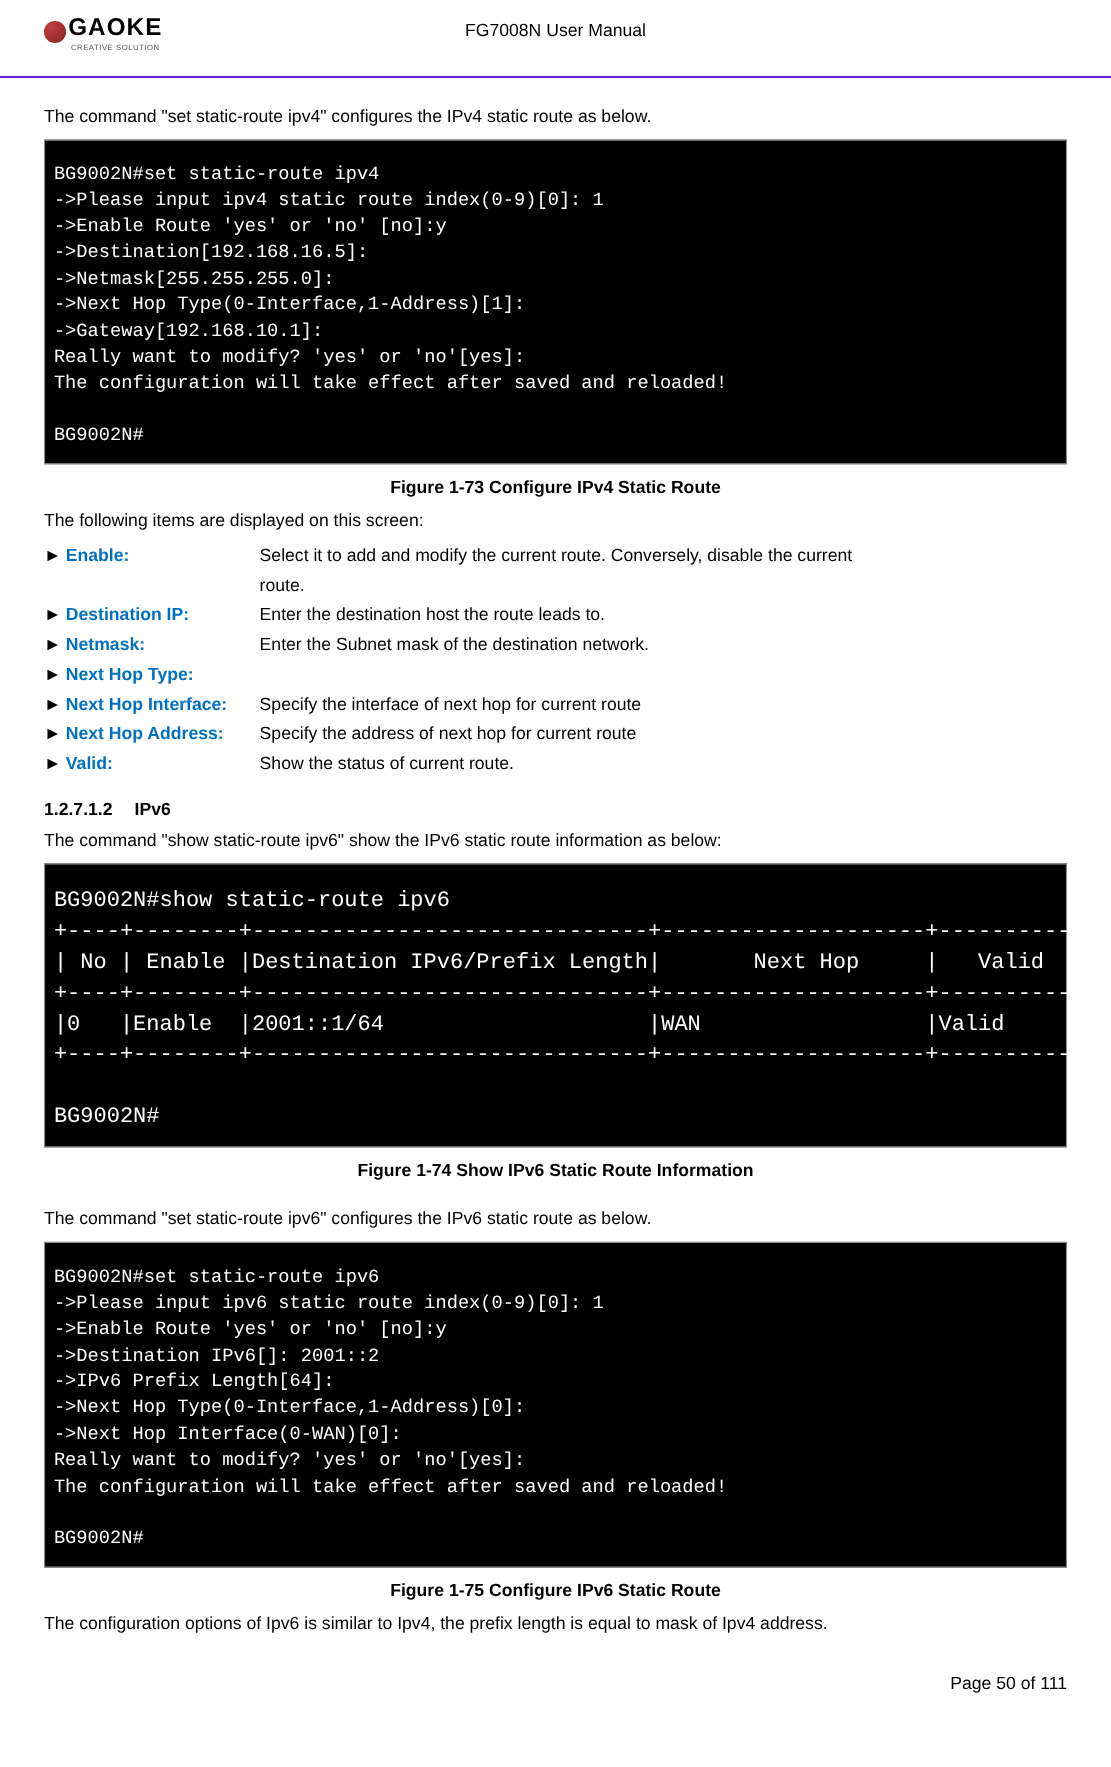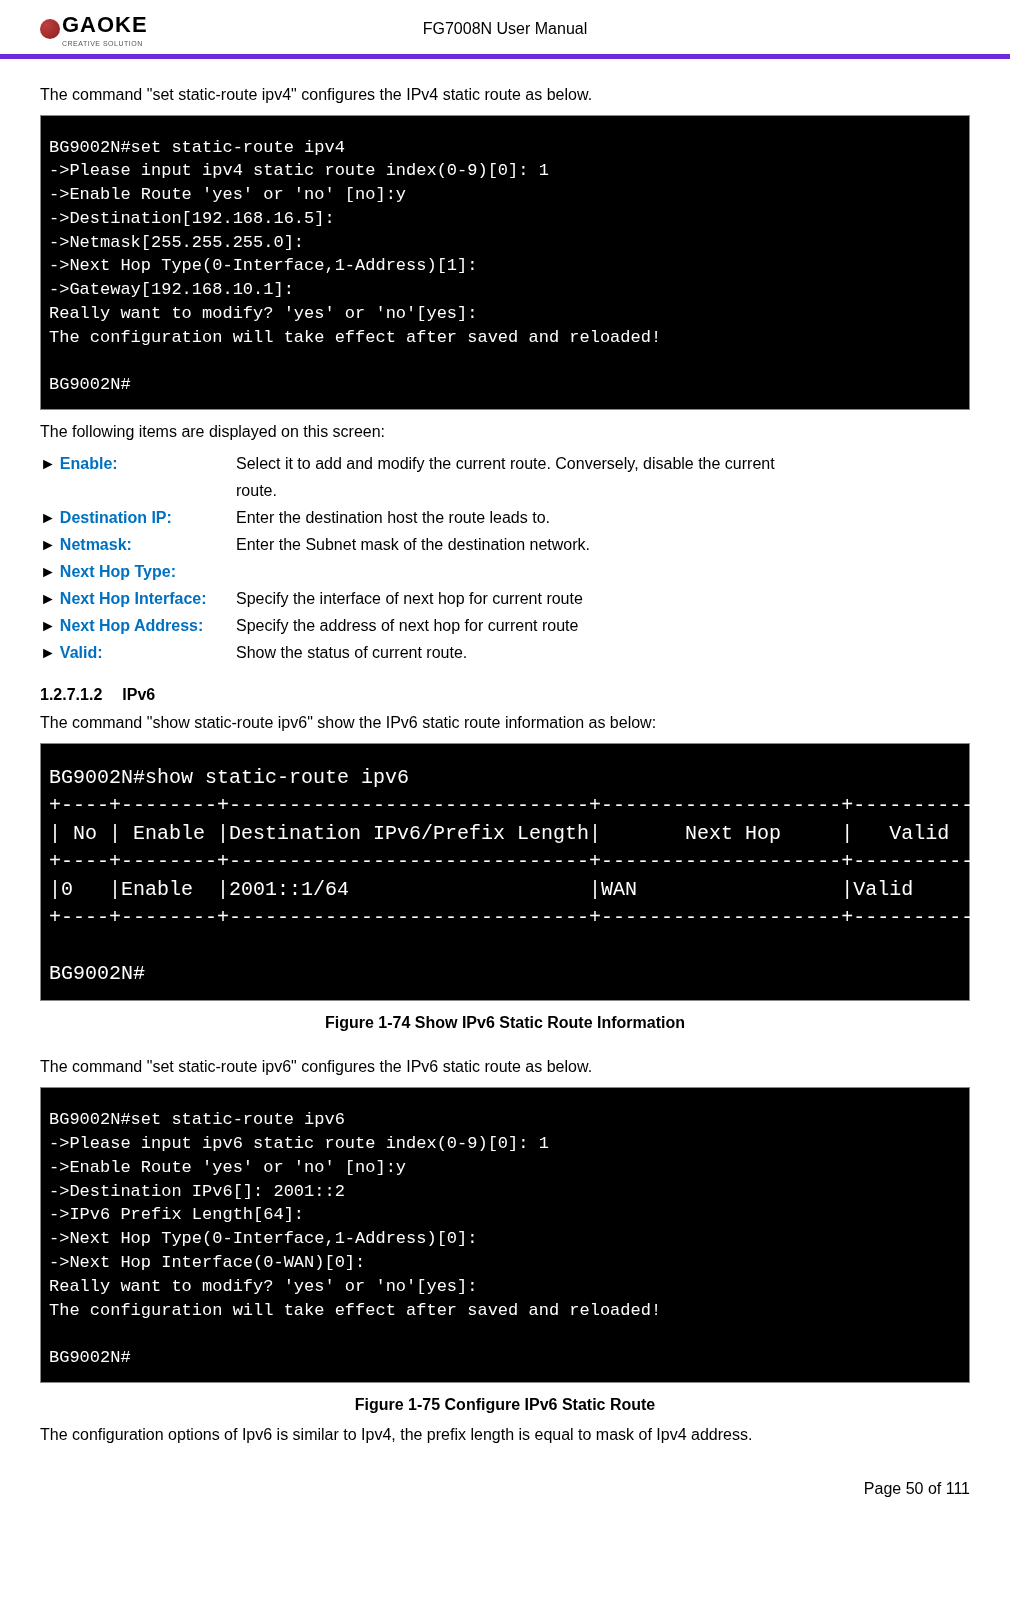--- a/index.html
+++ b/index.html
@@ -9,23 +9,24 @@
       line-height: 1.5;
       color: #000;
       background: #fff;
       width: 1010px;
       margin: 0 auto;
       padding: 0;
     }
     .header {
       display: flex;
       align-items: center;
-      border-bottom: 5px solid #6d28d9;
-      padding: 8px 40px 4px 40px;
+      border-bottom: 2px solid #6d28d9;
+      padding: 8px 40px 19px 40px;
       position: relative;
+      text-align: center;
     }
     .logo {
       display: flex;
       align-items: center;
     }
     .logo-icon {
       width: 20px;
       height: 20px;
       background: radial-gradient(circle at 30% 30%, #bf4040, #8a2020);
       border-radius: 50%;
@@ -119,20 +120,21 @@
 <span>-&gt;Enable Route 'yes' or 'no' [no]:y</span>
 <span>-&gt;Destination[192.168.16.5]:</span>
 <span>-&gt;Netmask[255.255.255.0]:</span>
 <span>-&gt;Next Hop Type(0-Interface,1-Address)[1]:</span>
 <span>-&gt;Gateway[192.168.10.1]:</span>
 <span>Really want to modify? 'yes' or 'no'[yes]:</span>
 <span>The configuration will take effect after saved and reloaded!</span>
 <span></span>
 <span>BG9002N#</span></div>
 
+  <p class="fig-caption">Figure 1-73    Configure IPv4 Static Route</p>
   <p class="para">The following items are displayed on this screen:</p>
 
   <div class="def-list">
 
     <div class="def-row">
       <div class="def-label">
           <span class="arrow">►</span>
           <span class="term">Enable:</span>
         </div>
       <div class="def-desc">Select it to add and modify the current route. Conversely, disable the current</div>

